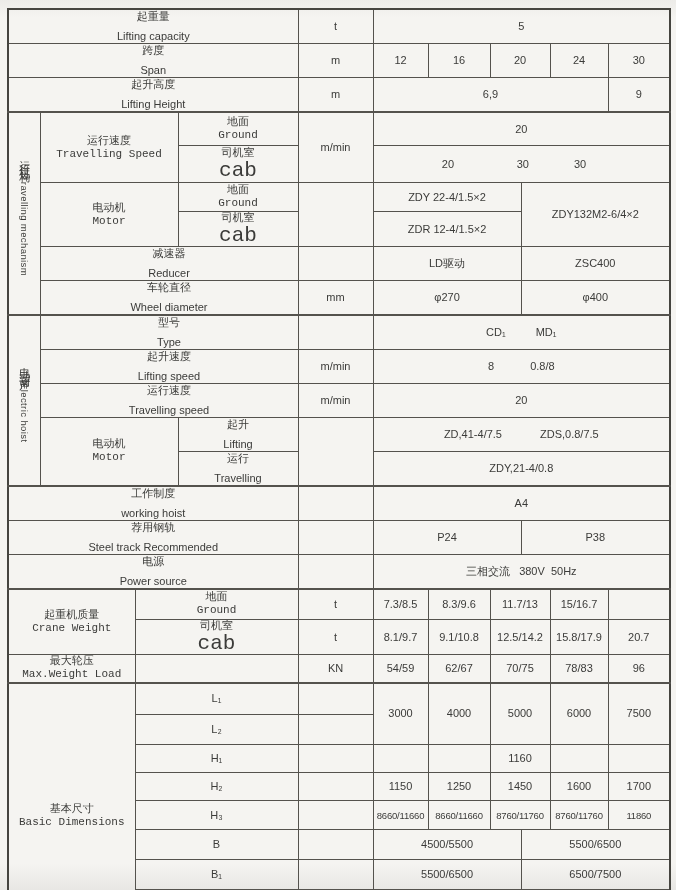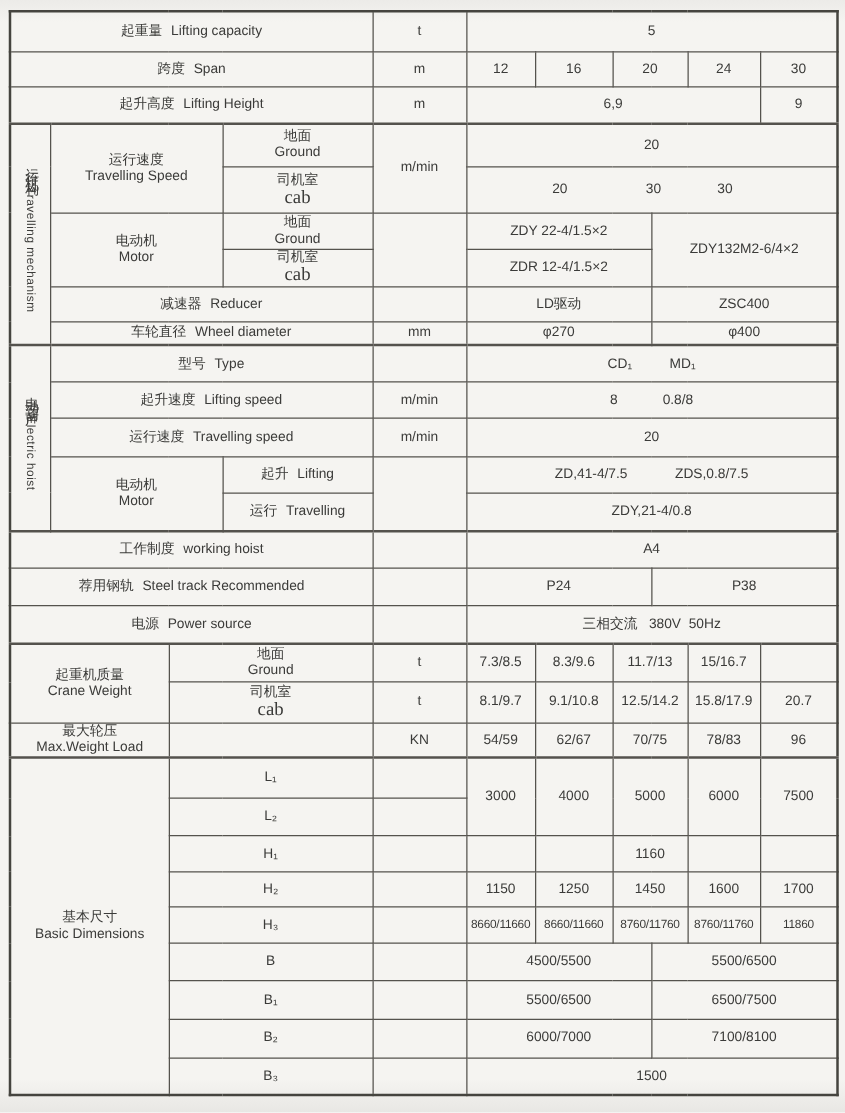--- a/index.html
+++ b/index.html
@@ -18,23 +18,23 @@
     border:2px solid #45443f;
   }
   td{
     border:1px solid #54524d;
     padding:0 1px;
     text-align:center;vertical-align:middle;
     font-size:11px;line-height:1.18;
     overflow:hidden;
   }
   tr.sec td{border-top-width:2px;}
-  .lbl-inline{display:flex;justify-content:center;align-items:center;gap:7px;}
-  .two-line div{}
-  .cab{font-family:"Liberation Serif","DejaVu Serif",serif;font-size:15px;line-height:1;}
+  .lbl-inline{display:flex;justify-content:center;align-items:center;gap:7px;flex-direction:column;}
+  .two-line div{font-family:Liberation Mono, monospace;}
+  .cab{font-family:"Liberation Serif","DejaVu Serif",serif;font-size:21px;line-height:1;}
   .strip-cell{padding:4px 0;}
   .vert{display:flex;flex-direction:column;align-items:center;gap:9px;height:100%;justify-content:center;}
   .vert .vzh{writing-mode:vertical-lr;text-orientation:upright;letter-spacing:4px;font-size:11px;}
   .vert .ven{writing-mode:vertical-lr;font-size:9.5px;letter-spacing:0.4px;}
   .pair{display:flex;justify-content:center;align-items:center;}
   .gap-a{gap:30px;}  
   .gap-b{gap:36px;}  
   .gap-c{gap:38px;}  
   .rel{position:relative;height:100%;}
   .abs{position:absolute;top:50%;transform:translate(-50%,-50%);}

